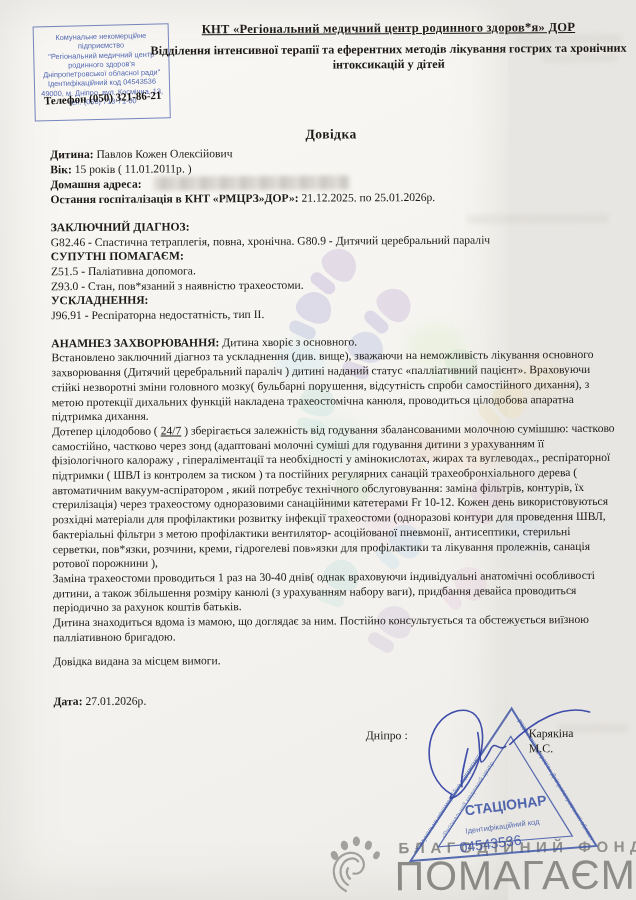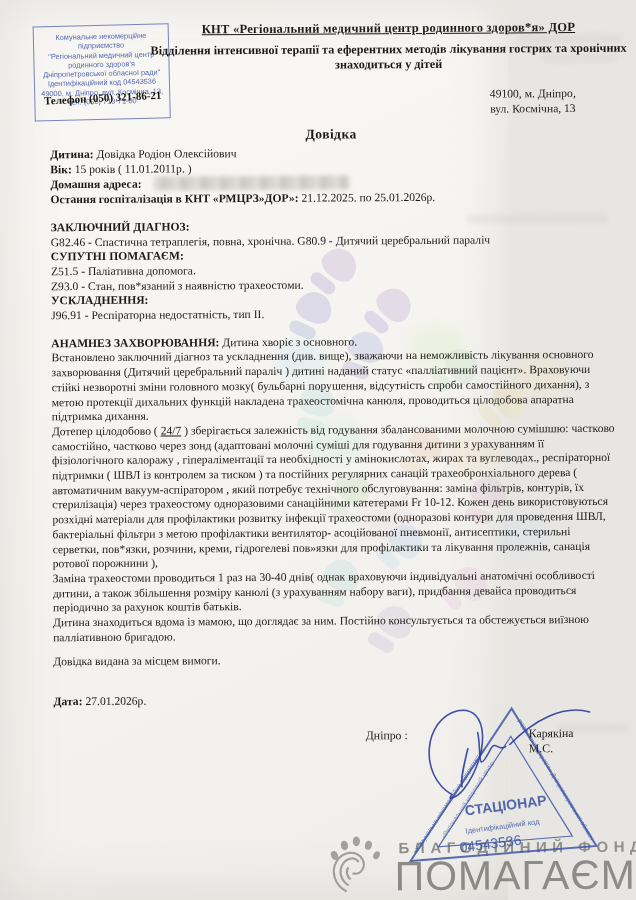--- a/index.html
+++ b/index.html
@@ -146,32 +146,28 @@
       <span class="sp">Ідентифікаційний код 04543536</span>
       <span class="sp">49000, м. Дніпро, вул. Космічна, 13,</span>
       <span class="sp">тел. (056) 713-71-00</span>
     </div>
     <div class="phone-overlay">Телефон (050) 321-86-21</div>
 
     <div class="head-block">
       <div class="ht1">КНТ «Регіональний медичний центр родинного здоров*я» ДОР</div>
       <div class="ht2">
         <span>Відділення інтенсивної терапії та еферентних методів лікування гострих та хронічних</span><br>
-        <span>знаходиться у дітей</span>
-      </div>
-    </div>
-    <div class="head-addr">
-      <div>49100, м. Дніпро,</div>
-      <div>вул. Космічна, 13</div>
+        <span>інтоксикацій у дітей</span>
+      </div>
     </div>
 
     <div class="doc-title">Довідка</div>
 
     <div class="body">
-      <div><b>Дитина:</b> <span>Довідка Родіон Олексійович</span></div>
+      <div><b>Дитина:</b> <span>Павлов Кожен Олексійович</span></div>
       <div><b>Вік:</b> <span>15 років  ( 11.01.2011р. )</span></div>
       <div><b>Домашня адреса:</b><span class="redact"></span></div>
       <div><b>Остання госпіталізація в КНТ «РМЦРЗ»ДОР»:</b> <span>21.12.2025. по 25.01.2026р.</span></div>
 
       <div class="big-gap"></div>
       <div><b>ЗАКЛЮЧНИЙ ДІАГНОЗ:</b></div>
       <div>G82.46 - Спастична тетраплегія, повна, хронічна. G80.9 - Дитячий церебральний параліч</div>
       <div><b>СУПУТНІ ПОМАГАЄМ:</b></div>
       <div>Z51.5 - Паліативна допомога.</div>
       <div>Z93.0 - Стан, пов*язаний з наявністю трахеостоми.</div>

